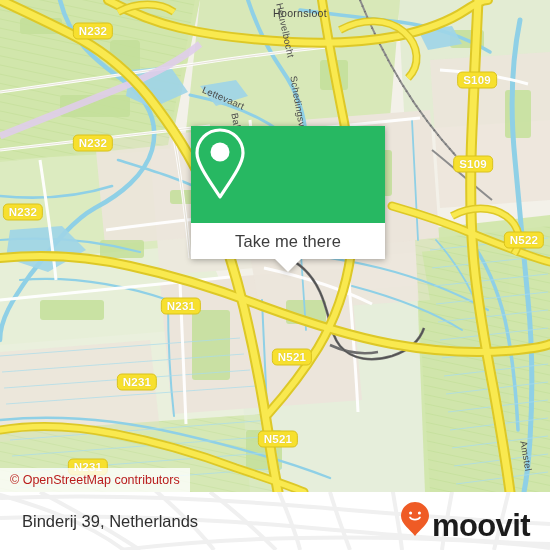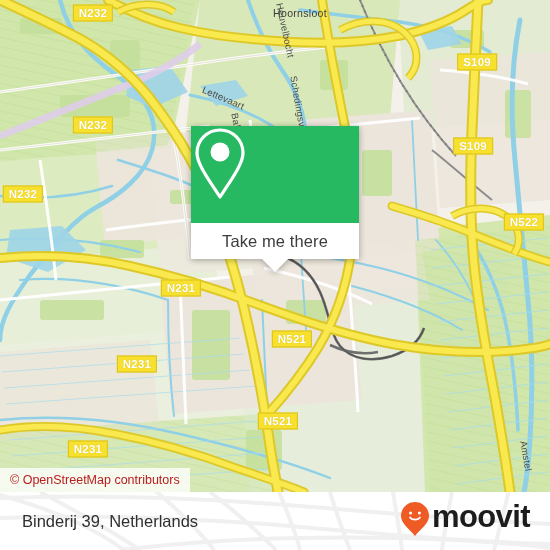--- a/index.html
+++ b/index.html
@@ -14,30 +14,31 @@
   #map {
     position: absolute; left: 0; top: 0; width: 550px; height: 492px;
     overflow: hidden; background: #eceade;
   }
   #map svg { position: absolute; left: 0; top: 0; display: block; }
 
   .shield {
     position: absolute;
     background: #f7e02e;
     border: 1.6px solid #d9c21d;
-    border-radius: 0;
+    border-radius: 5px;
     color: #ffffff;
     font-size: 11.5px;
     font-weight: bold;
     letter-spacing: .2px;
     padding: 1px 5px 2px 5px;
     line-height: 12px;
     text-shadow: 0 0 1px rgba(120,100,0,.35);
     white-space: nowrap;
     transform: translate(-50%, -50%);
+    margin-top: 18px;
   }
 
   .waterlabel {
     position: absolute;
     color: #4a4a4a;
     font-size: 9.5px;
     white-space: nowrap;
     transform-origin: 0 0;
     letter-spacing: .25px;
   }
@@ -57,21 +58,21 @@
     padding: 0 10px;
     background: rgba(255,255,255,.78);
     color: #b91c1c;
     font-size: 12.5px;
     white-space: nowrap;
   }
 
   
   #popup {
     position: absolute; left: 191px; top: 126px;
-    width: 168px;
+    width: 194px;
     filter: drop-shadow(0 1px 3px rgba(0,0,0,.33));
   }
   #popup-head {
     height: 97px; background: #27b862;
     display: flex; align-items: center; justify-content: center;
   }
   #popup-head svg { display:block; }
   #popup-foot {
     background: #ffffff; height: 36px;
     display: flex; align-items: center; justify-content: center;
@@ -95,21 +96,21 @@
   }
   #footer-watermark { position: absolute; left:0; top:0; opacity: 1; }
   #footer-inner {
     position: relative; z-index: 2;
     height: 58px;
     display: flex; align-items: center;
     justify-content: space-between;
     padding: 0 20px 0 22px;
   }
   #address { font-size: 16.5px; color: #2f2f2f; white-space: nowrap; }
-  #brand { display: flex; align-items: flex-start; gap: 2px; }
+  #brand { display: flex; align-items: flex-end; gap: 2px; }
   #brand-word {
     font-size: 31px; font-weight: bold; color: #1c1c1c;
     letter-spacing: -.6px; line-height: 31px;
   }
 </style>
 </head>
 <body>
 
 <div id="app">
 

